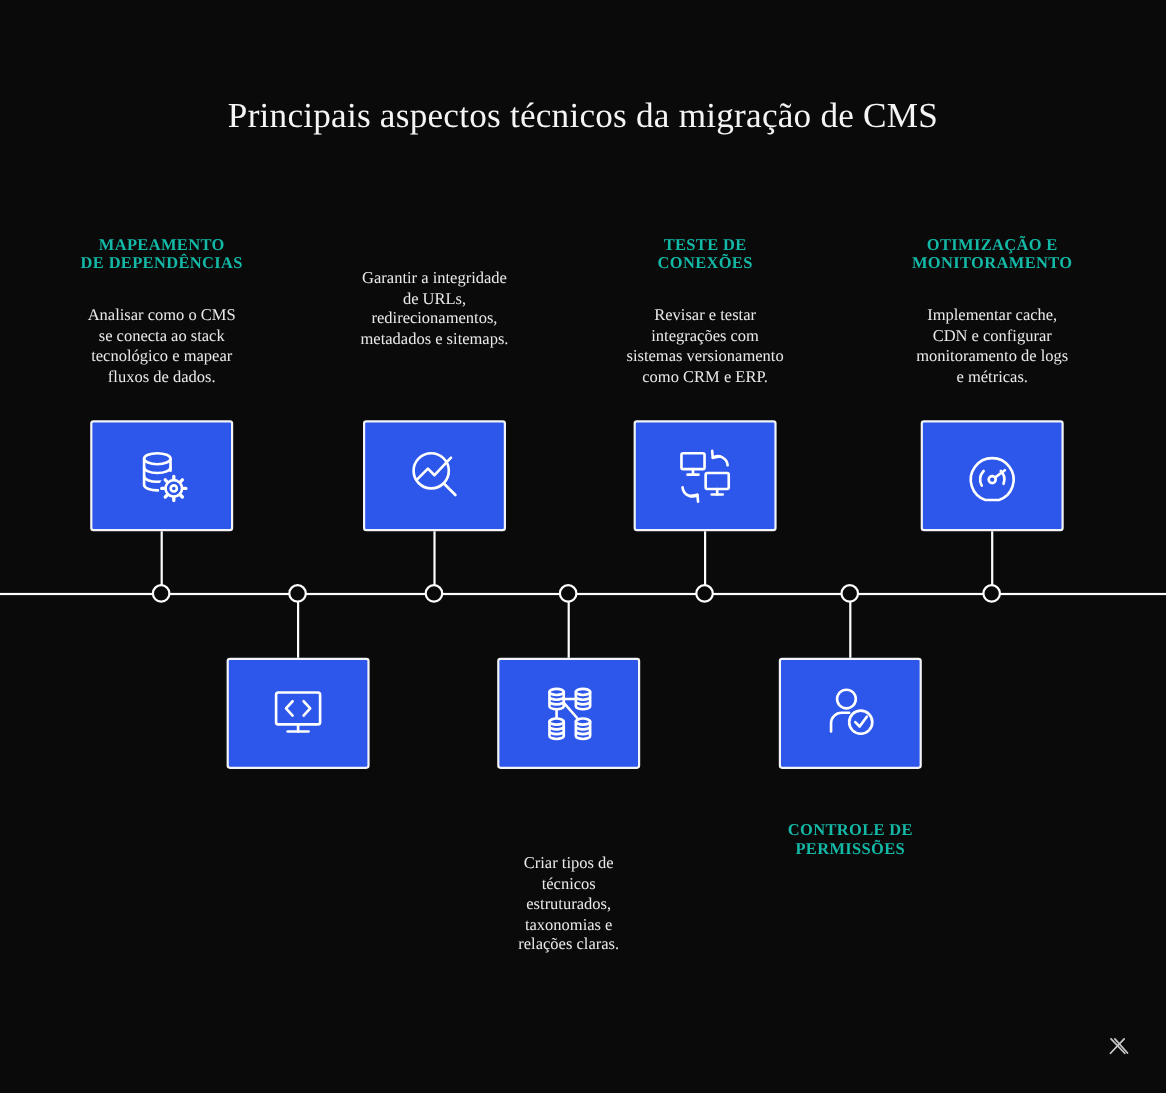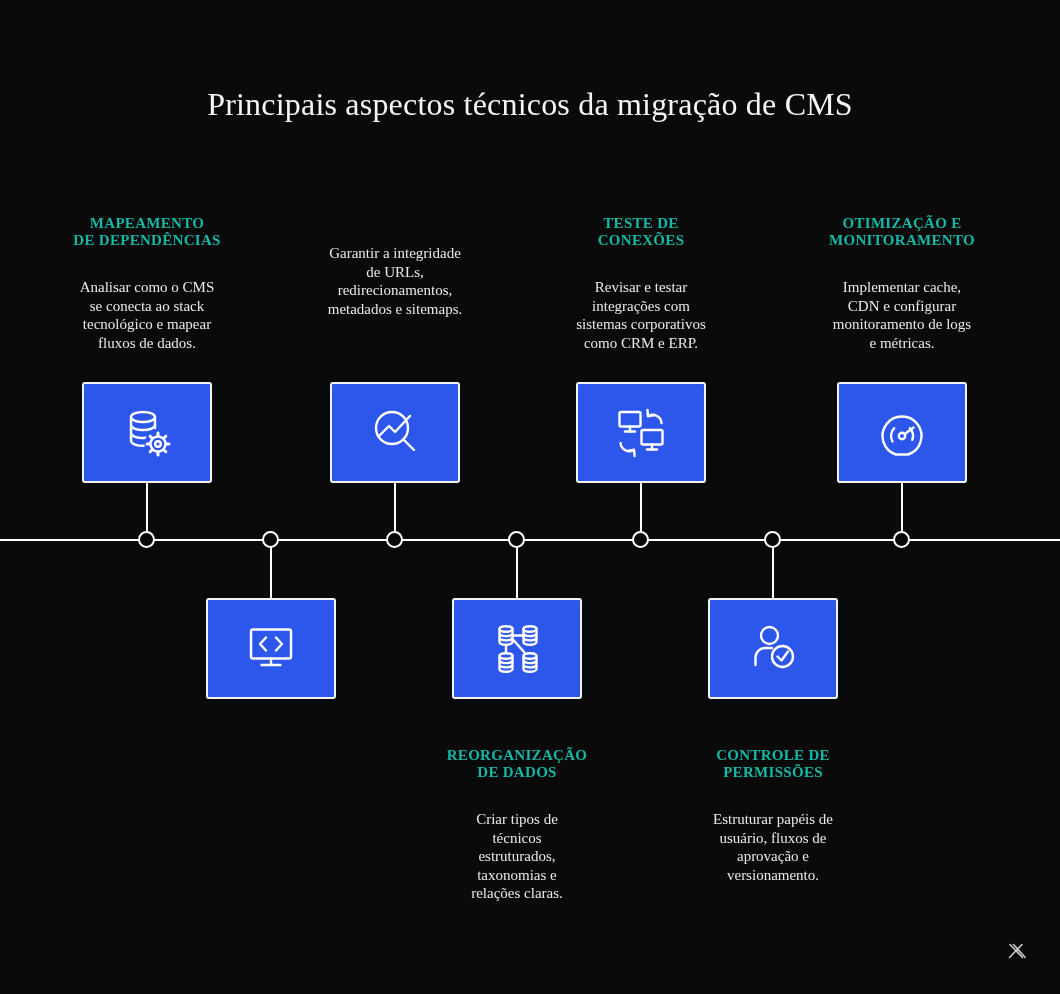--- a/index.html
+++ b/index.html
@@ -61,48 +61,42 @@
     <div class="body">Garantir a integridade
 de URLs,
 redirecionamentos,
 metadados e sitemaps.</div>
   </div>
   <div class="col top" style="left:521px">
     <div class="heading">TESTE DE
 CONEXÕES</div>
     <div class="body">Revisar e testar
 integrações com
-sistemas corporativos
+sistemas versionamento
 como CRM e ERP.</div>
   </div>
   <div class="col top" style="left:782px">
     <div class="heading">OTIMIZAÇÃO E
 MONITORAMENTO</div>
     <div class="body">Implementar cache,
 CDN e configurar
 monitoramento de logs
 e métricas.</div>
   </div>
 
   <div class="col bottom" style="left:397px">
-    <div class="heading">REORGANIZAÇÃO
-DE DADOS</div>
     <div class="body">Criar tipos de
 técnicos
 estruturados,
 taxonomias e
 relações claras.</div>
   </div>
   <div class="col bottom" style="left:653px">
     <div class="heading">CONTROLE DE
 PERMISSÕES</div>
-    <div class="body">Estruturar papéis de
-usuário, fluxos de
-aprovação e
-versionamento.</div>
   </div>
 
   <div class="icon-box" style="left:82px;top:382px">
     <svg width="60" height="60" viewBox="0 0 60 60">
       <ellipse class="ic" cx="26" cy="14" rx="12" ry="5"></ellipse>
       <path class="ic" d="M14,14 V38"></path>
       <path class="ic" d="M38,14 V25"></path>
       <path class="ic" d="M14,22 a12,5 0 0 0 24,0"></path>
       <path class="ic" d="M14,30 a12,5 0 0 0 24,0"></path>
       <path class="ic" d="M14,38 a12,5 0 0 0 13,4.8"></path>

